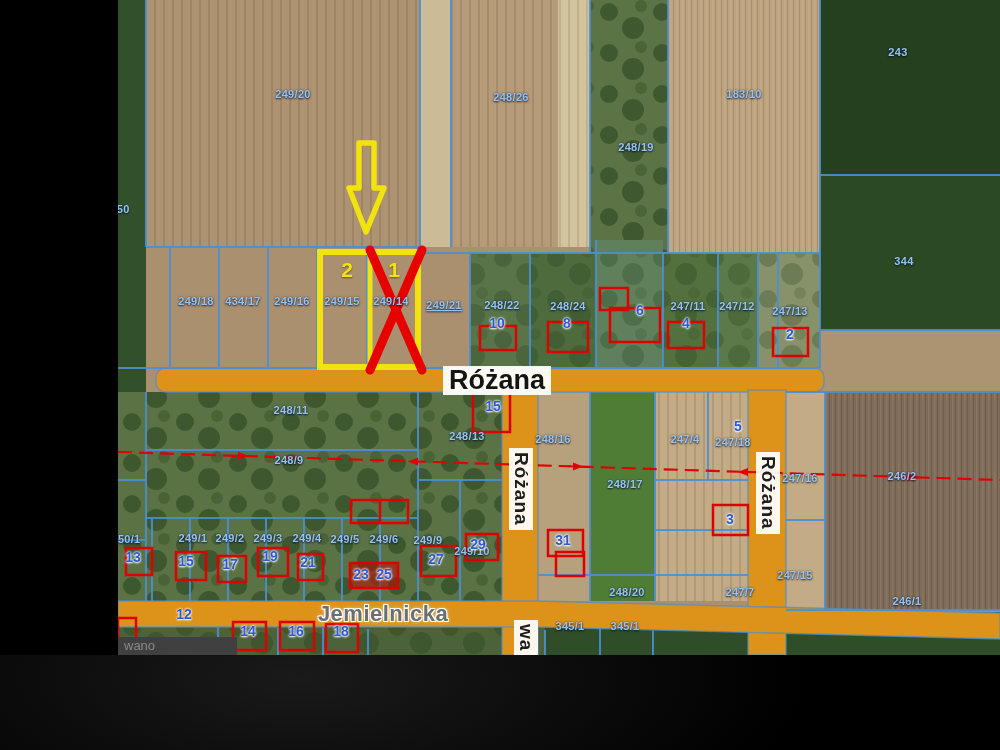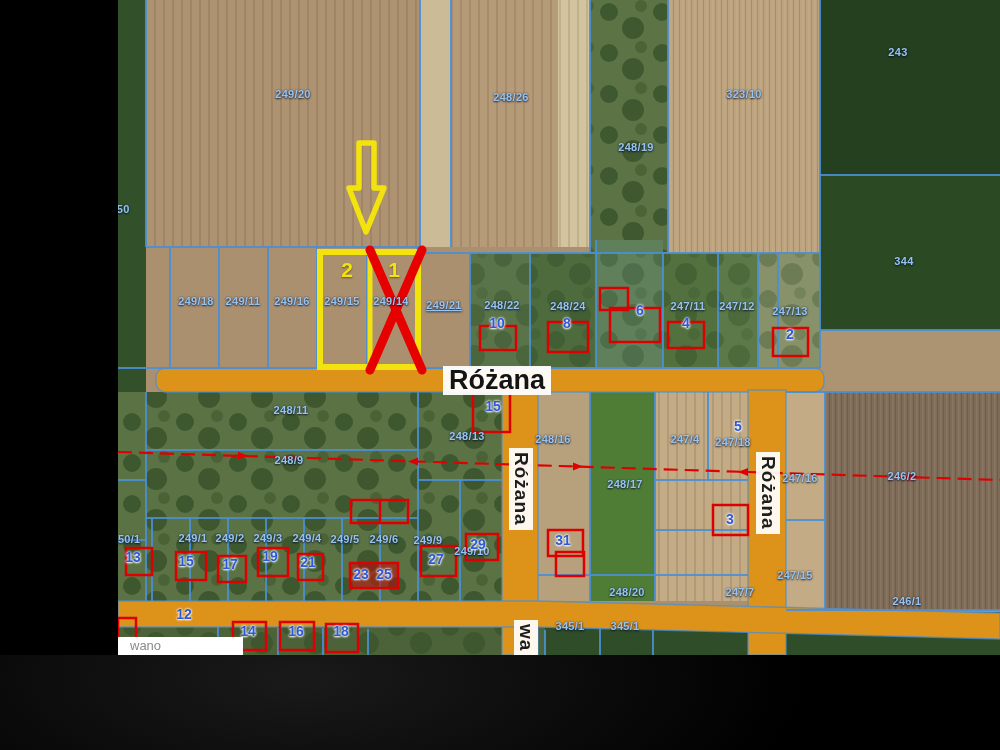--- a/index.html
+++ b/index.html
@@ -20,23 +20,23 @@
   .street-v{position:absolute;background:rgba(255,255,255,.93);color:#1d1d1d;
             font:bold 19px "Liberation Sans",sans-serif;writing-mode:vertical-rl;
             text-align:center;letter-spacing:1px;padding:4px 1px;}
   #jemielnicka-label{position:absolute;transform:translate(-50%,-50%);
       font:bold 22px "Liberation Sans",sans-serif;color:#6e6e6e;letter-spacing:.5px;
       text-shadow:-1px -1px 0 #fff,1px -1px 0 #fff,-1px 1px 0 #fff,1px 1px 0 #fff,0 0 4px #fff;}
   #headline{position:absolute;left:84px;top:564px;font:400 41px "Liberation Sans",sans-serif;
       color:#fff;letter-spacing:.5px;text-shadow:0 1px 4px rgba(0,0,0,.35);white-space:nowrap;}
   .cell-num{position:absolute;transform:translate(-50%,-50%);font:bold 21px "Liberation Sans",sans-serif;
       color:var(--highlight);text-shadow:0 1px 2px rgba(60,40,0,.6);}
-  #info-box{position:absolute;left:0;top:637px;width:113px;height:18px;background:#ffffff;
+  #info-box{position:absolute;left:0;top:637px;width:113px;height:18px;background:#404040;
       border-bottom:2px solid #b91c1c;color:#8a8a8a;font:13px "Liberation Sans",sans-serif;
-      line-height:17px;padding-left:12px;}
+      line-height:17px;padding-left:6px;}
   
   #footer{position:absolute;left:0;top:655px;width:1000px;height:95px;
       background:radial-gradient(ellipse 700px 260px at 30% 25%,#1a1a1a,#000 72%);}
 </style>
 </head>
 <body>
 
 <div id="slide">
 
   <div id="map">
@@ -209,25 +209,25 @@
         </g>
         <polygon points="241,143 256,143 256,188 266,188 248,232 231,188 241,188" fill="none" stroke="var(--highlight)" stroke-width="5.5" stroke-linejoin="round"></polygon>
       </g>
     </svg>
 
     <div class="layer" id="labels-layer">
         <span class="plabel" style="left: 2px; top: 209px;">250</span>
         <span class="plabel" style="left: 175px; top: 94px;">249/20</span>
         <span class="plabel" style="left: 393px; top: 97px;">248/26</span>
         <span class="plabel" style="left: 518px; top: 147px;">248/19</span>
-        <span class="plabel" style="left: 626px; top: 94px;">323/10</span>
+        <span class="plabel" style="left: 626px; top: 94px;">183/10</span>
         <span class="plabel" style="left: 780px; top: 52px;">243</span>
         <span class="plabel" style="left: 786px; top: 261px;">344</span>
         <span class="plabel" style="left: 78px; top: 301px;">249/18</span>
-        <span class="plabel" style="left: 125px; top: 301px;">249/11</span>
+        <span class="plabel" style="left: 125px; top: 301px;">434/17</span>
         <span class="plabel" style="left: 174px; top: 301px;">249/16</span>
         <span class="plabel" style="left: 224px; top: 301px;">249/15</span>
         <span class="plabel" style="left: 273px; top: 301px;">249/14</span>
         <span class="plabel" style="left: 326px; top: 305px; text-decoration: underline;">249/21</span>
         <span class="plabel" style="left: 384px; top: 305px;">248/22</span>
         <span class="plabel" style="left: 450px; top: 306px;">248/24</span>
         <span class="plabel" style="left: 570px; top: 306px;">247/11</span>
         <span class="plabel" style="left: 619px; top: 306px;">247/12</span>
         <span class="plabel" style="left: 672px; top: 311px;">247/13</span>
         <span class="plabel" style="left: 173px; top: 410px;">248/11</span>
@@ -280,20 +280,21 @@
         <span class="marker" style="left: 223px; top: 631px;">18</span>
       </div>
 
     <span class="cell-num" style="left:229px;top:270px">2</span>
     <span class="cell-num" style="left:276px;top:270px">1</span>
 
     <div class="street-h" style="left:325px;top:366px">Różana</div>
     <div class="street-v" style="left:391px;top:448px">Różana</div>
     <div class="street-v" style="left:638px;top:452px">Różana</div>
     <div class="street-v" style="left:396px;top:620px">wa</div>
+    <div id="jemielnicka-label" style="left:265px;top:614px">Jemielnicka</div>
 
     <div id="info-box">wano</div>
   </div>
 
   <div id="footer">
     
 
     
   </div>
 </div>

